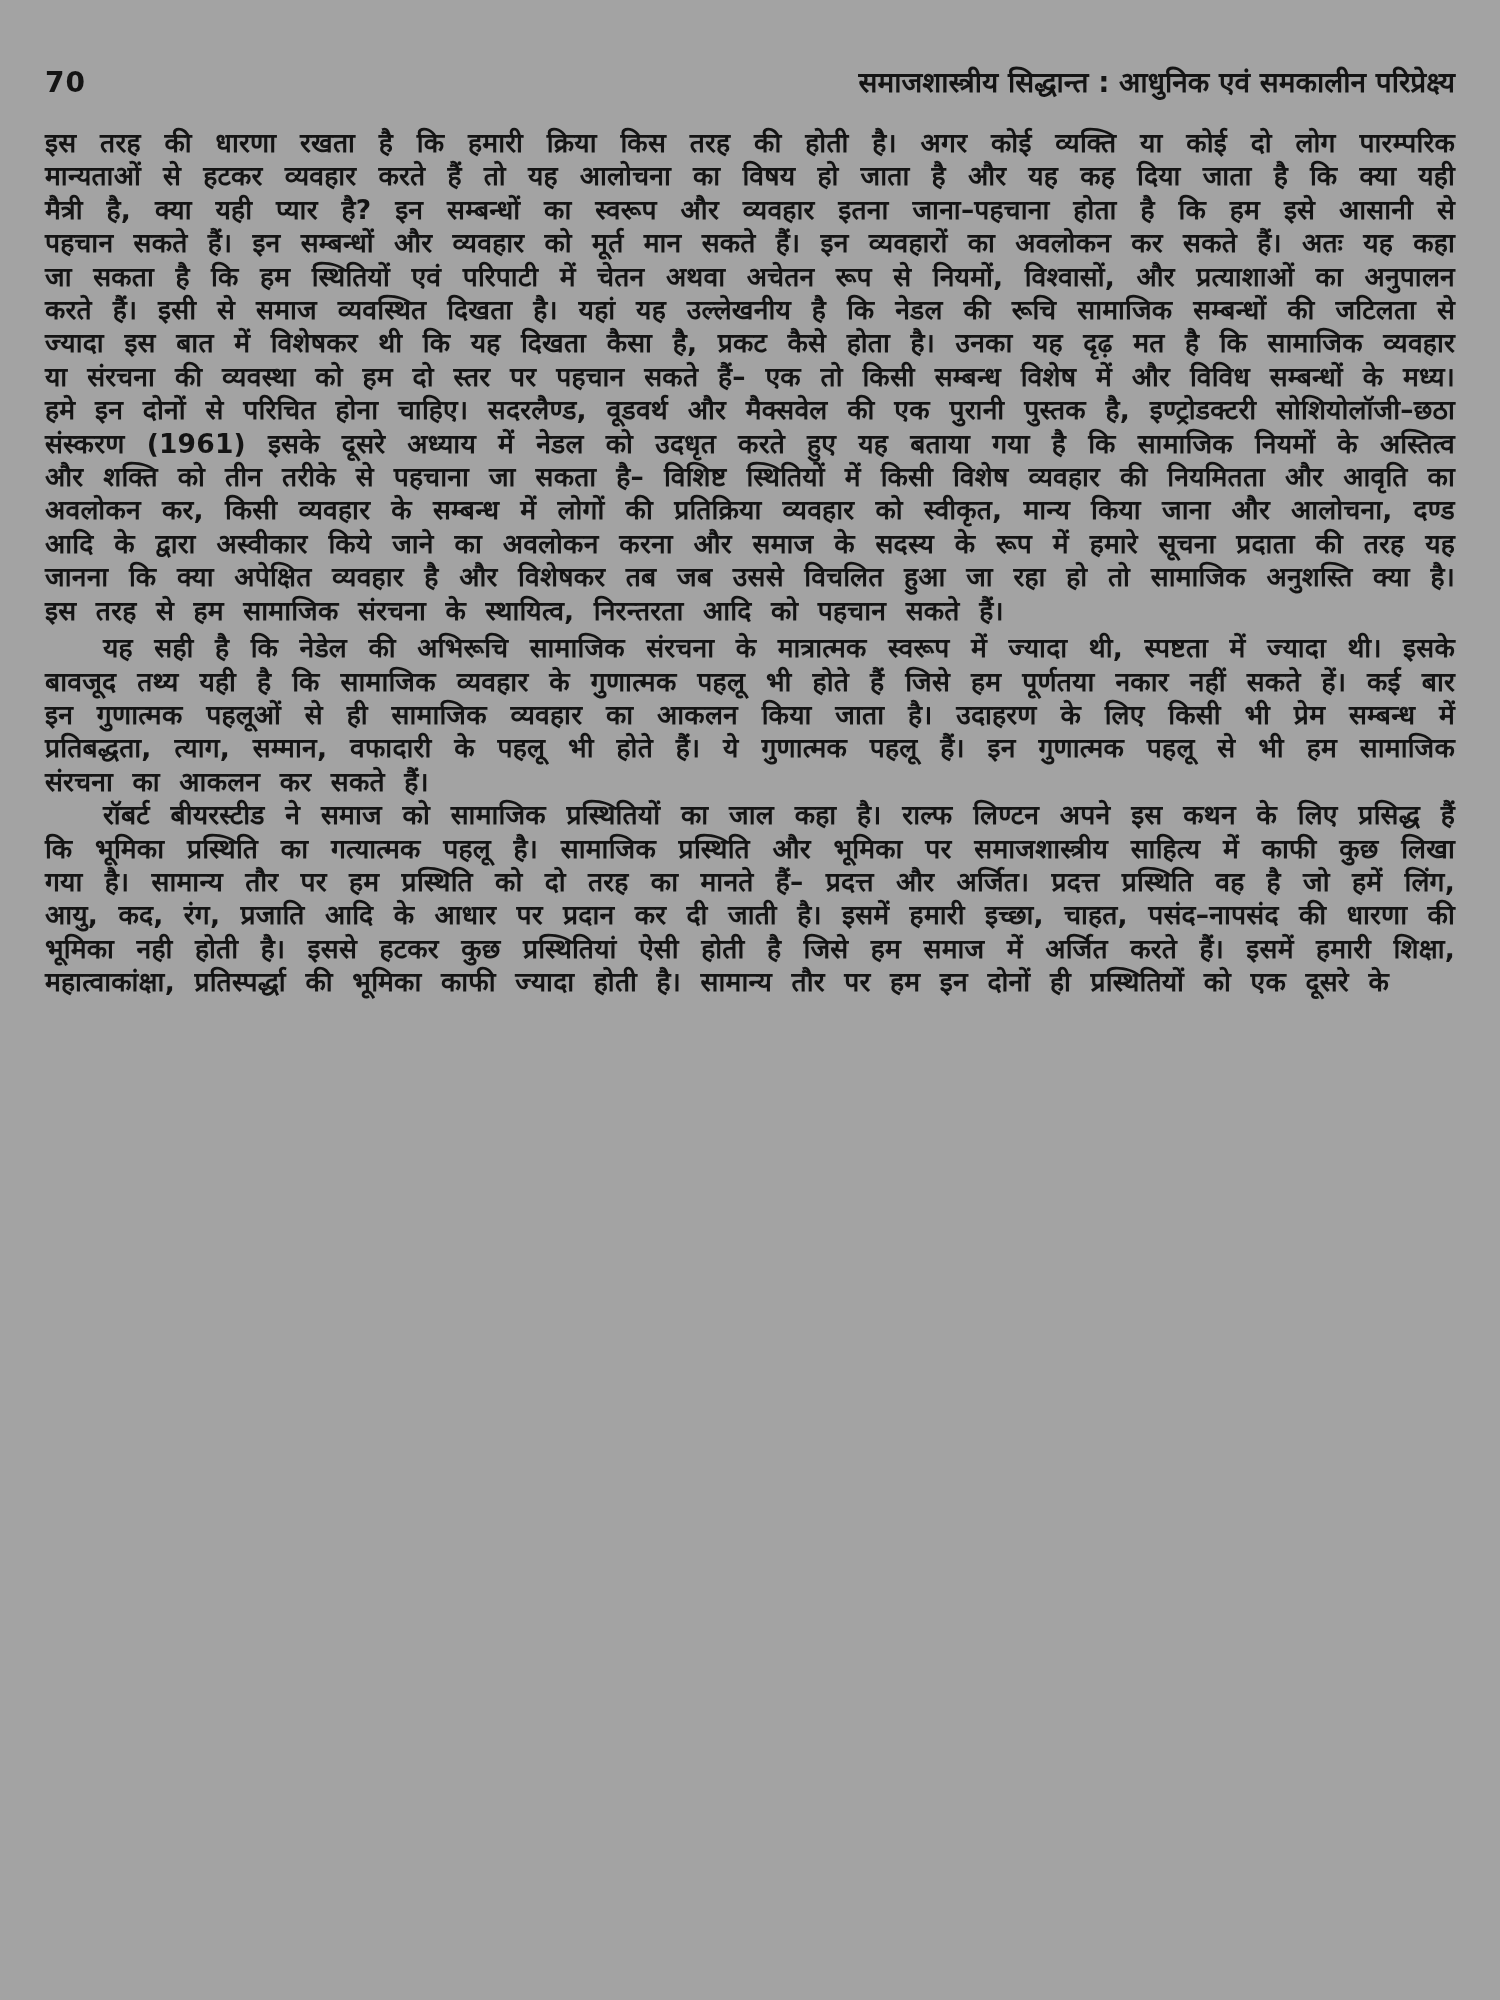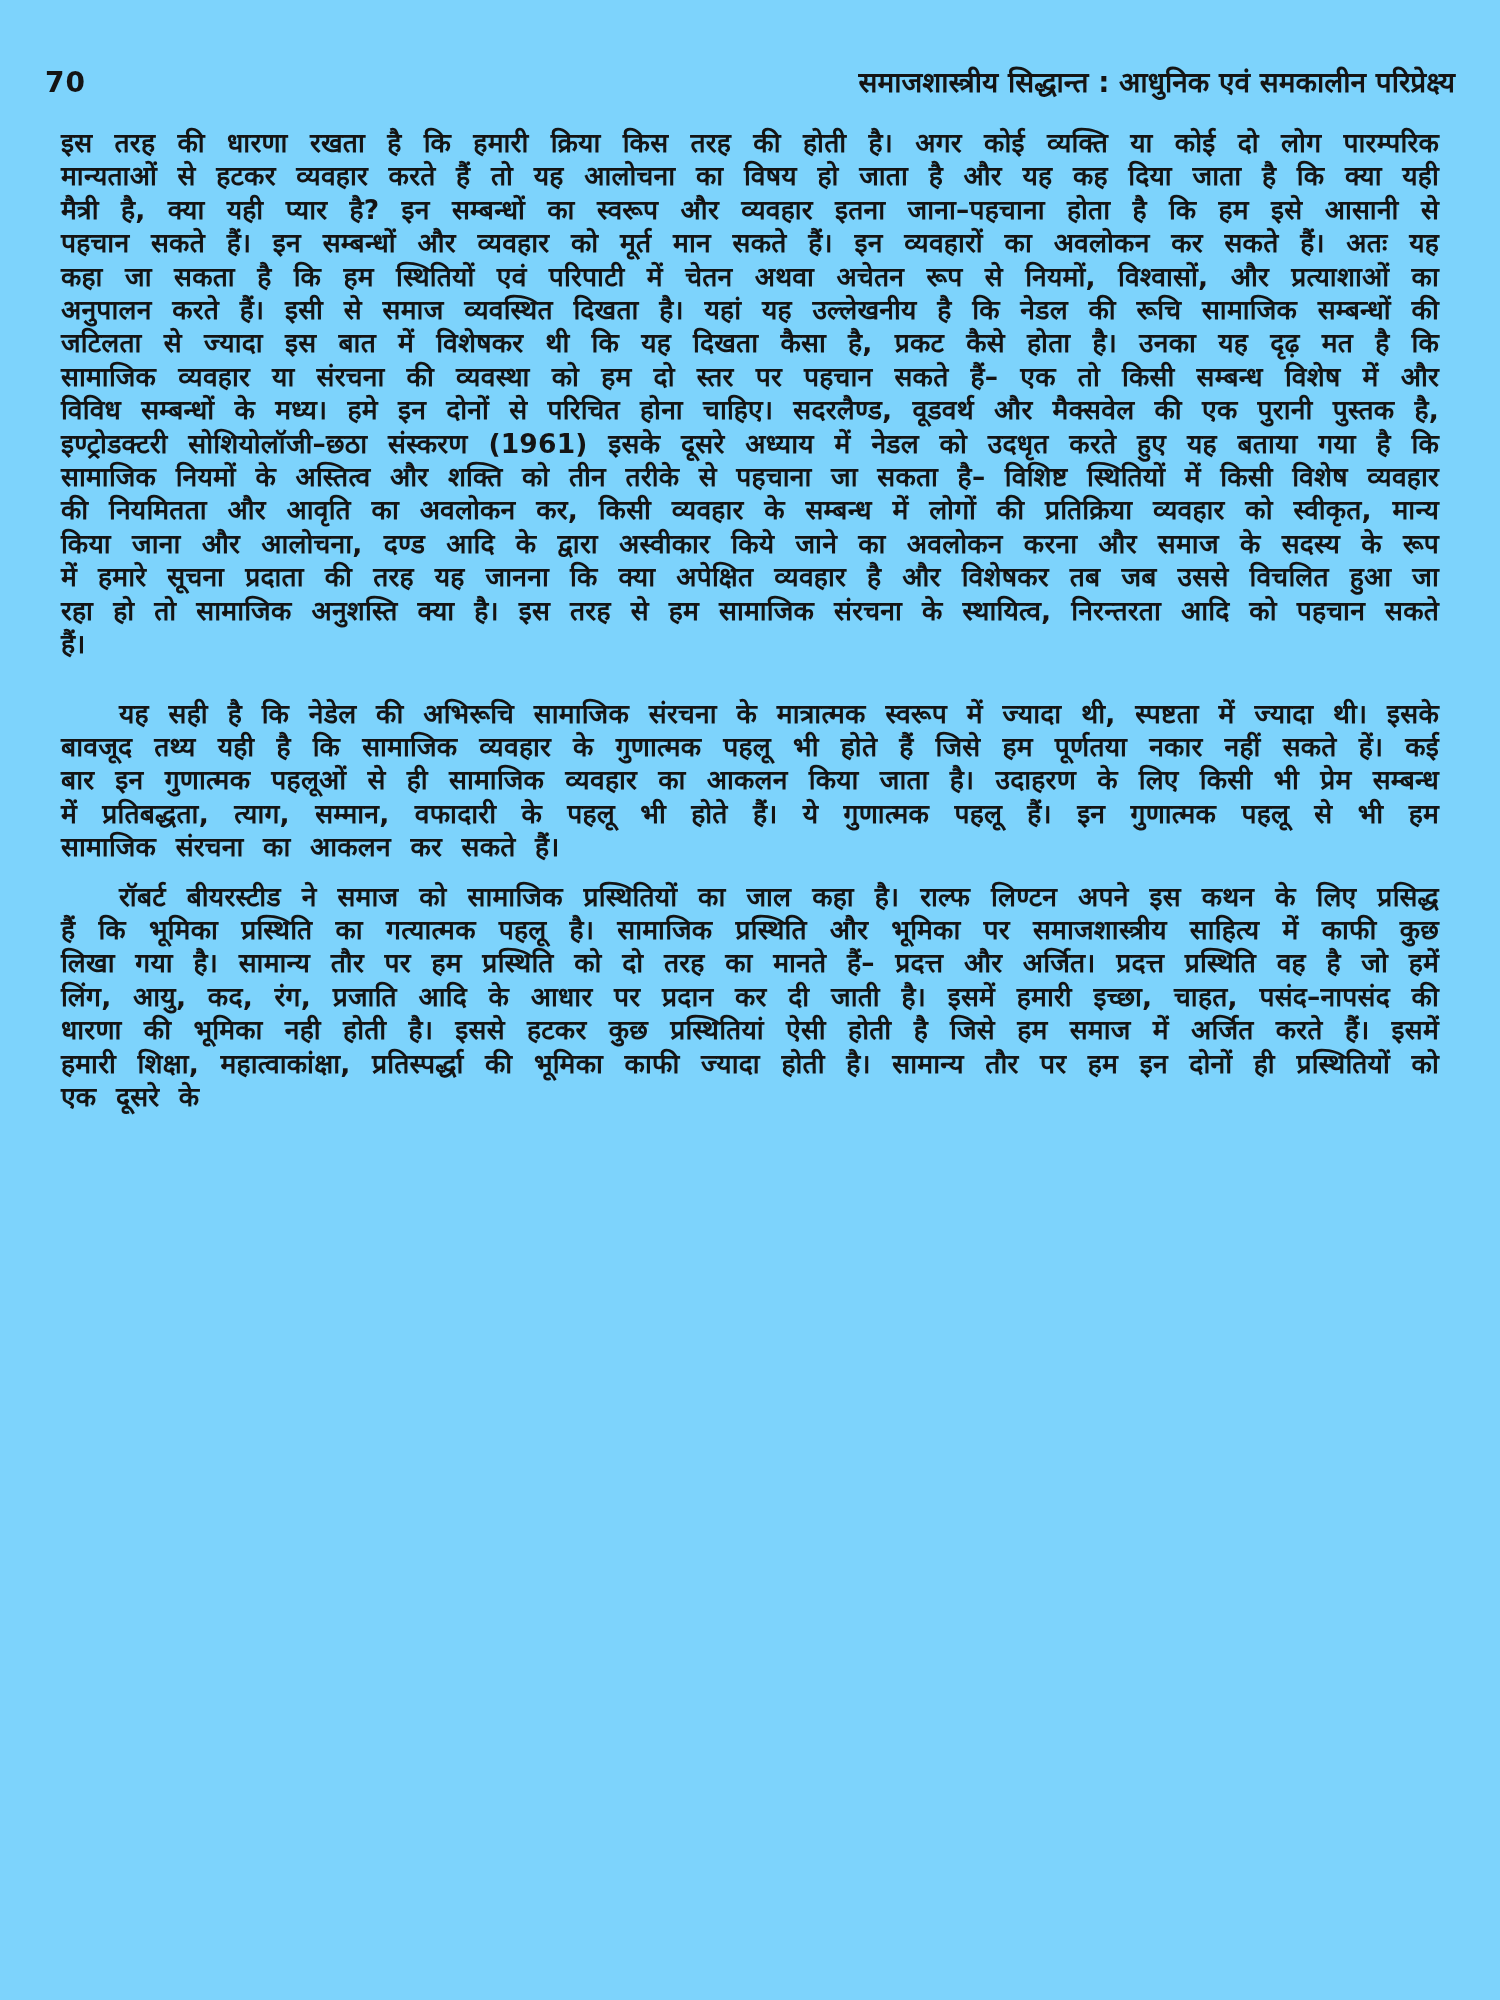--- a/index.html
+++ b/index.html
@@ -6,21 +6,21 @@
     margin: 0;
     padding: 0;
     background: #e8e8e8;
     font-family: "DejaVu Sans", "Liberation Sans", sans-serif;
   }
   .page {
     position: relative;
     width: 1500px;
     height: 2000px;
     margin: 0 auto;
-    background: #7dd3fc;
+    background: #a3a3a3;
     color: #141414;
     box-sizing: border-box;
     padding: 62px 45px 0 45px;
     overflow: hidden;
   }
   .page-header {
     display: flex;
     align-items: baseline;
     font-weight: bold;
     font-size: 28px;
@@ -30,21 +30,21 @@
     flex: 0 0 auto;
     letter-spacing: 1px;
   }
   .header-title {
     flex: 1 1 auto;
     text-align: right;
     padding-left: 260px; 
     white-space: nowrap;
   }
   .body-para {
-    margin: 16px;
+    margin: 0;
     font-size: 26.5px;
     line-height: 33.4px;
     font-weight: 600;
     text-align: justify;
     word-spacing: 0.38em;
     letter-spacing: 0.2px;
   }
   .body-para.indent {
     text-indent: 58px;
   }

